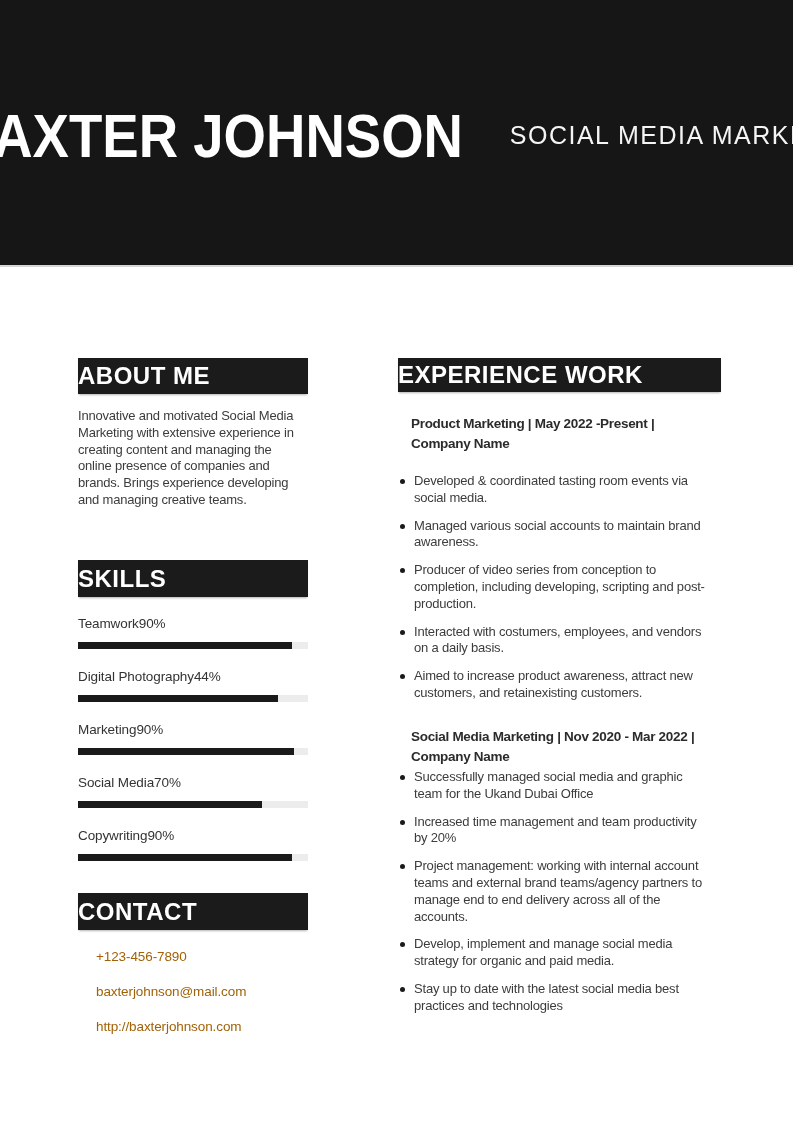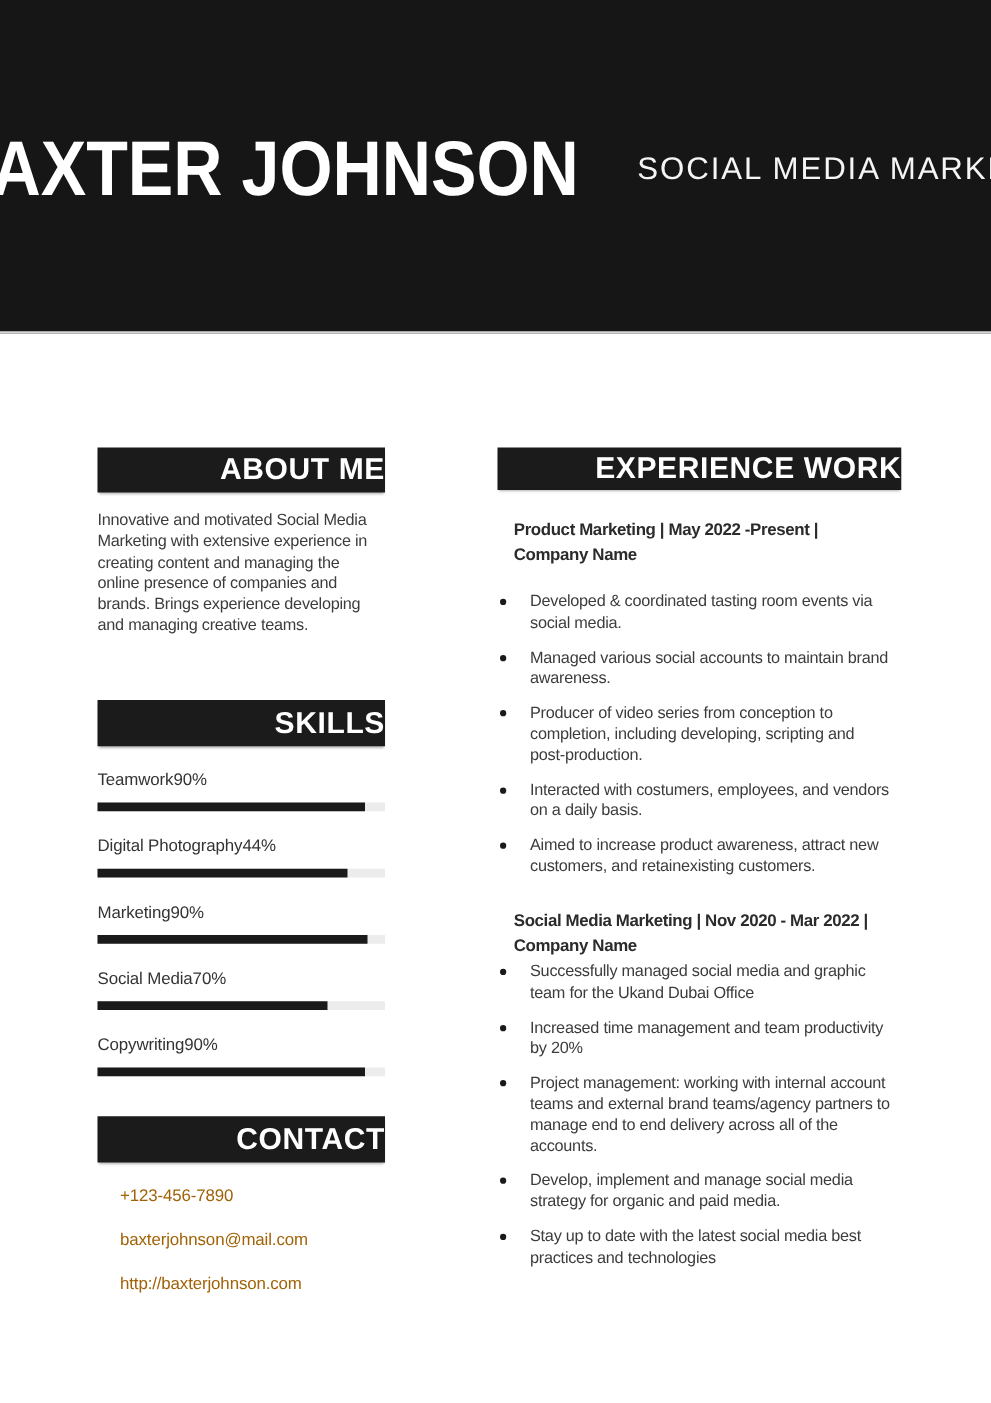--- a/index.html
+++ b/index.html
@@ -20,41 +20,41 @@
   }
   .hero-sub{
     color:#f5f5f5;font-size:25px;font-weight:400;letter-spacing:1.5px;white-space:nowrap;
   }
   
   .col-left{position:absolute;left:78px;top:0;width:230px;height:1122px;}
   .col-right{position:absolute;left:398px;top:0;width:323px;height:1122px;}
   
   .sec-bar{
     position:absolute;left:0;width:100%;background:#1b1b1b;color:#ffffff;
-    text-align:right;font-weight:700;font-size:24px;letter-spacing:0.5px;
+    text-align:left;font-weight:700;font-size:24px;letter-spacing:0.5px;
     box-shadow:0 2px 2px -1px rgba(0,0,0,0.3);
   }
   
   .about-text{
     position:absolute;left:0;top:408px;width:230px;
     font-size:13px;line-height:16.8px;letter-spacing:-0.2px;color:#3c3c3c;margin:0;
   }
   
   .skill{position:absolute;left:0;width:230px;}
   .skill-line{display:flex;justify-content:flex-start;font-size:13.5px;color:#333333;line-height:18px;letter-spacing:-0.1px;}
   .skill-track{margin-top:9px;width:100%;height:7px;background:#ececec;}
   .skill-fill{height:7px;background:#1a1a1a;}
   
   .contact-list{position:absolute;left:2px;top:950px;width:228px;}
   .contact-item{margin:0 0 21px 16px;font-size:13.5px;line-height:14px;color:#a16207;letter-spacing:-0.1px;}
   
   .job-heading{position:absolute;left:0;width:323px;}
   .job-heading div{font-size:13.5px;font-weight:600;line-height:20px;color:#2b2b2b;letter-spacing:-0.3px;padding-left:13px;}
   .bullets{position:absolute;left:2px;width:312px;}
-  .bullet{display:flex;gap:19px;margin-bottom:11px;}
+  .bullet{display:flex;gap:9px;margin-bottom:11px;}
   .dot{flex:0 0 auto;width:5px;height:5px;border-radius:50%;background:#1a1a1a;margin-top:6px;}
   .bullet p{margin:0;font-size:13px;line-height:16.8px;letter-spacing:-0.2px;color:#3c3c3c;}
 </style>
 </head>
 <body>
 
 <div class="page">
 
   <div class="hero">
     <div class="hero-name">BAXTER JOHNSON</div>

